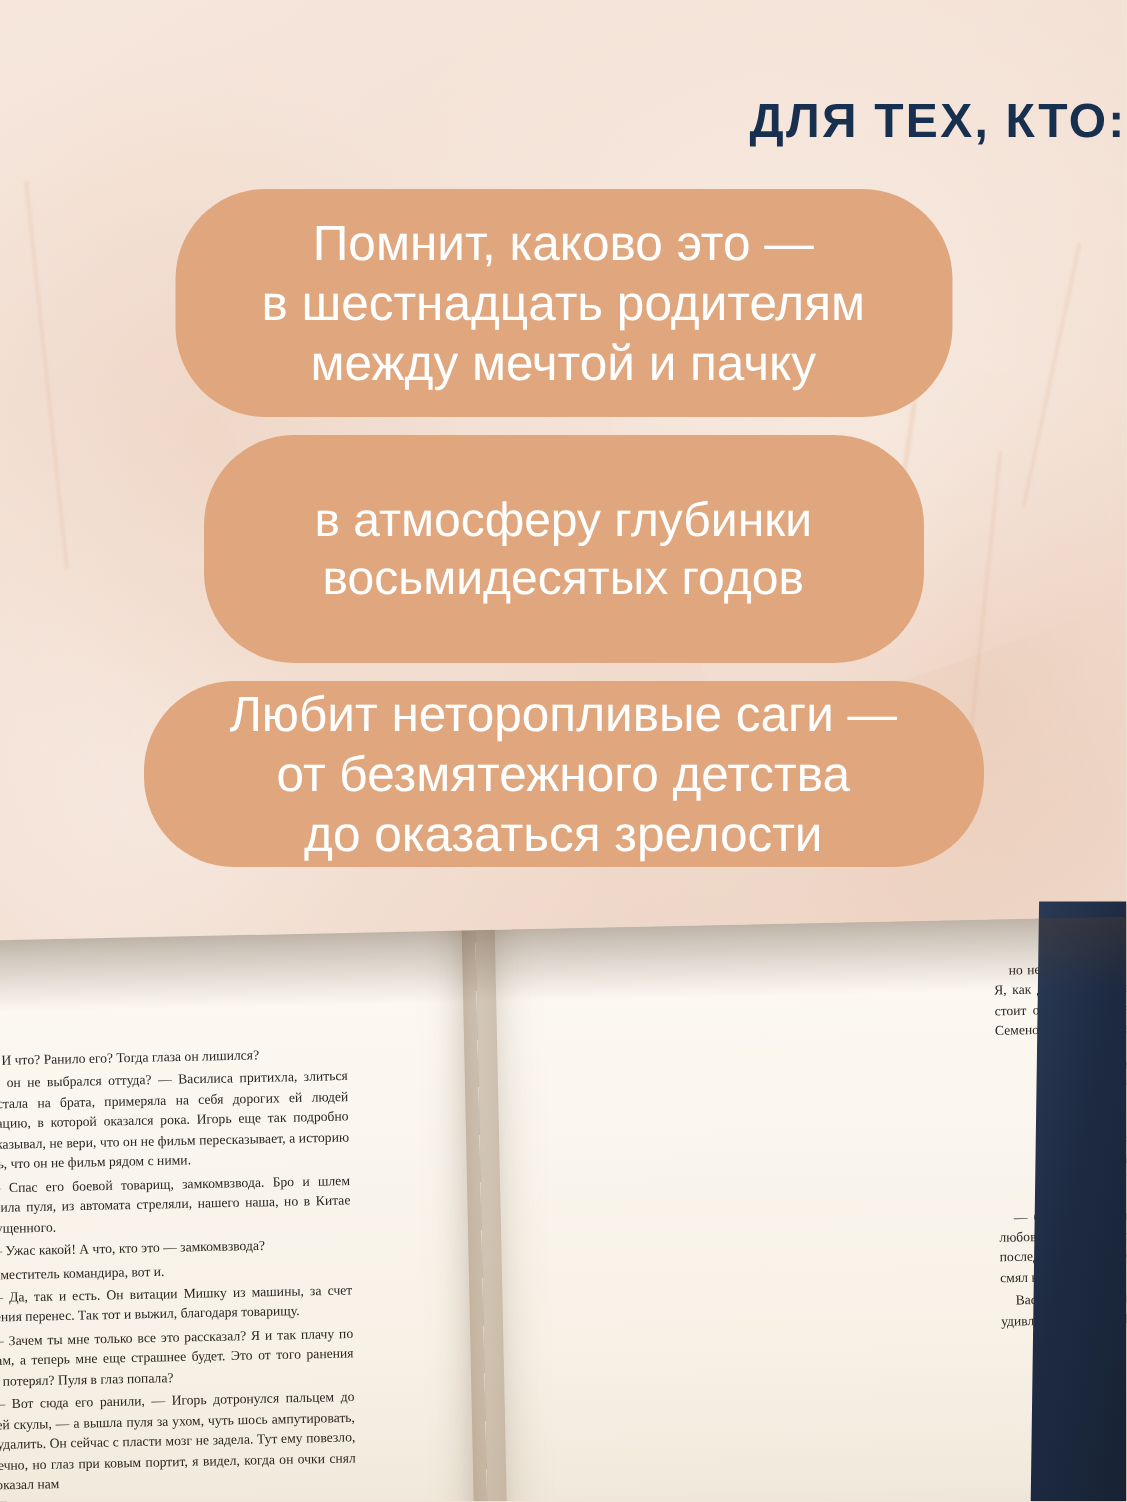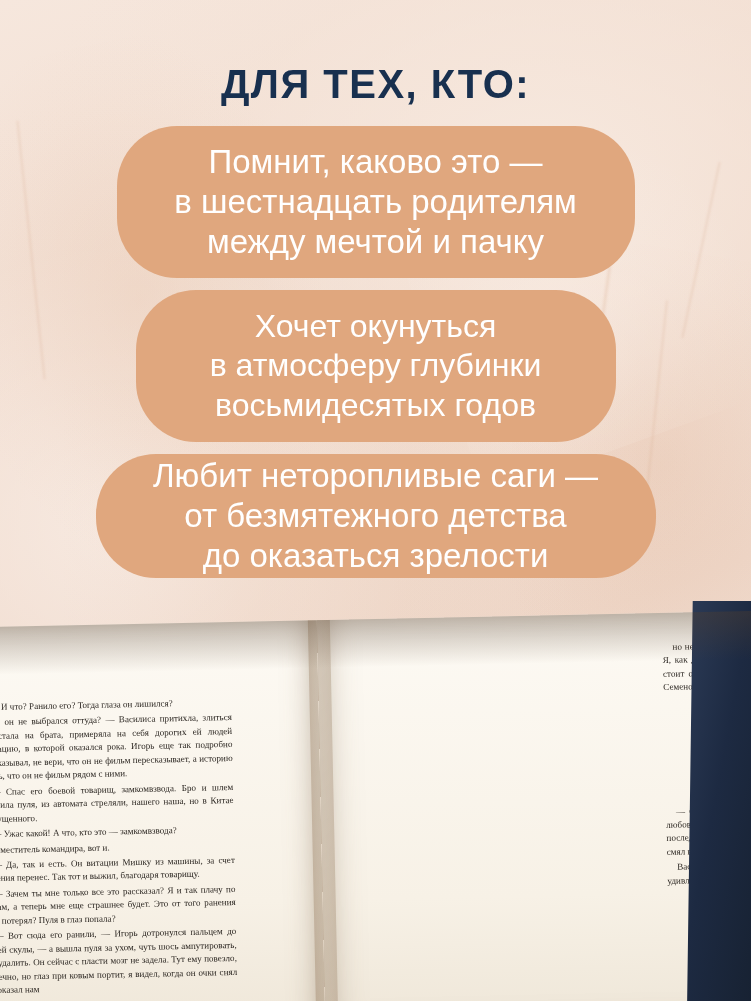--- a/index.html
+++ b/index.html
@@ -53,22 +53,22 @@
     pointer-events: none;
     background: rgba(216,166,134,0.22);
     filter: blur(1px);
   }
 
   .headline {
     position: absolute;
     top: 62px;
     left: 0;
     width: 751px;
-    text-align: center;
-    font-size: 40px;
+    text-align: right;
+    font-size: 32px;
     letter-spacing: 1.5px;
     font-weight: 700;
     color: #18304f;
     font-family: "Liberation Sans", sans-serif;
   }
 
   .pill {
     position: absolute;
     left: 50%;
     transform: translateX(-50%);
@@ -212,21 +212,20 @@
 
   <div class="headline">ДЛЯ ТЕХ, КТО:</div>
 
   <div class="pill pill-1">
     <span class="ln">Помнит, каково это —</span>
     <span class="ln">в шестнадцать родителям</span>
     <span class="ln">между мечтой и пачку</span>
   </div>
 
   <div class="pill pill-2">
-    <span class="ln">Хочет окунуться</span>
     <span class="ln">в атмосферу глубинки</span>
     <span class="ln">восьмидесятых годов</span>
   </div>
 
   <div class="pill pill-3">
     <span class="ln">Любит неторопливые саги —</span>
     <span class="ln">от безмятежного детства</span>
     <span class="ln">до оказаться зрелости</span>
   </div>
 

